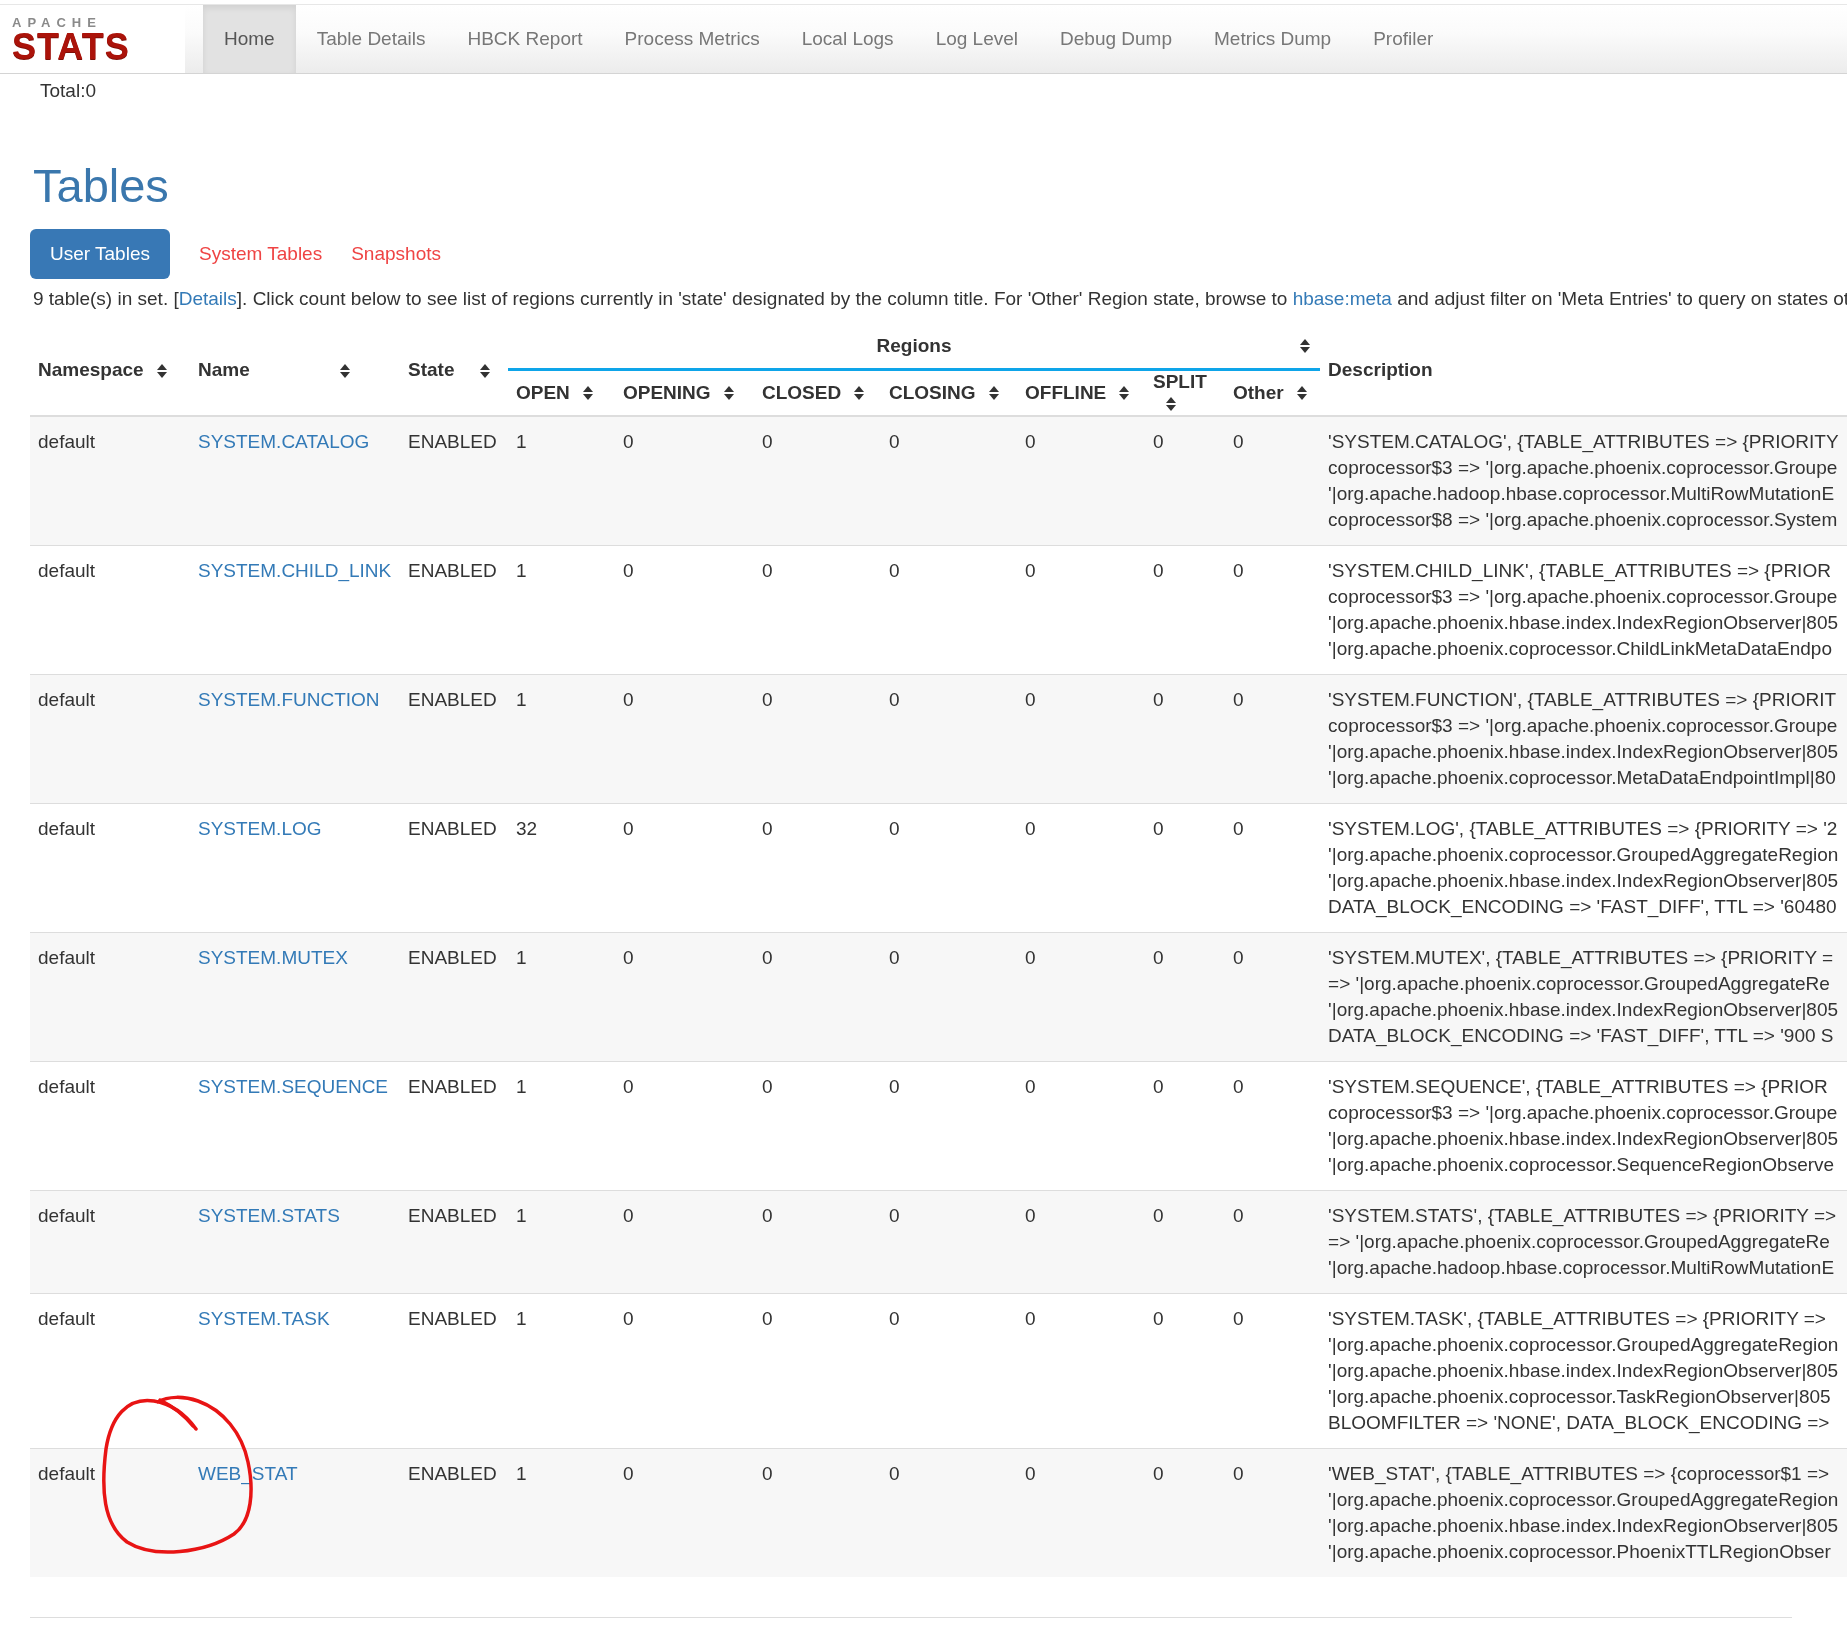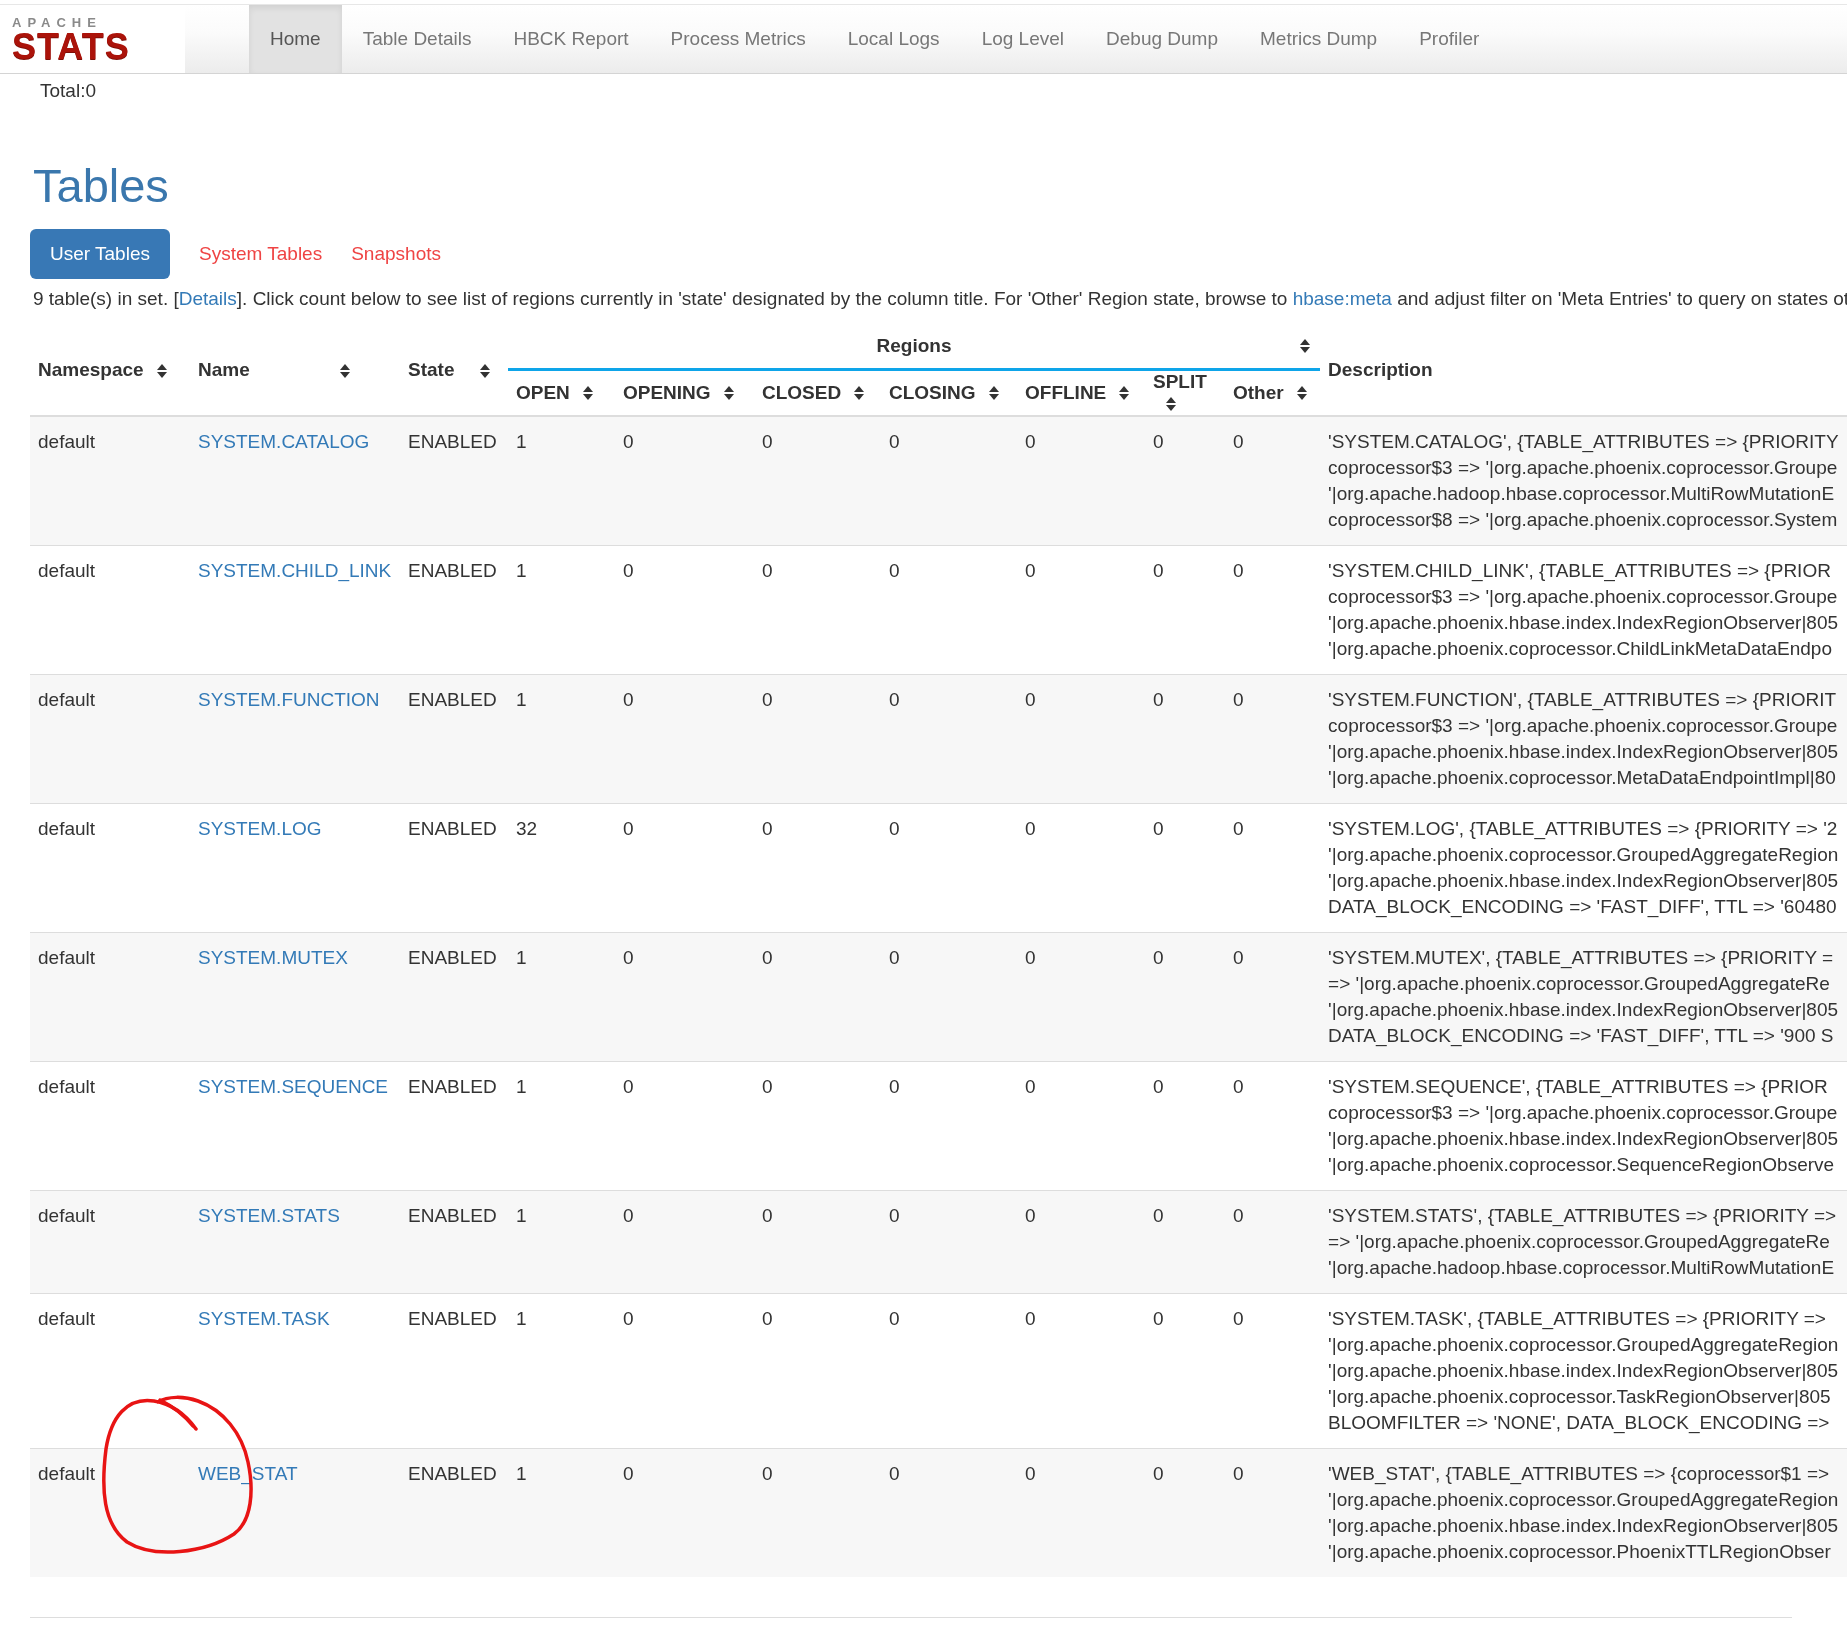--- a/index.html
+++ b/index.html
@@ -2,21 +2,21 @@
 <html><head>
 <meta charset="utf-8">
 <style>
   * { box-sizing: border-box; margin: 0; padding: 0; }
   html,body { width:1847px; height:1647px; overflow:hidden; background:#fff;
     font-family:"Liberation Sans", sans-serif; font-size:19px; color:#333; }
 
   
   .navbar { margin-top:4px; height:70px; display:flex; align-items:stretch;
     background:linear-gradient(180deg,#ffffff 0%,#fbfbfb 40%,#ececec 100%);
-    border-top:1px solid #e7e7e7; border-bottom:1px solid #d4d4d4;gap:46px; }
+    border-top:1px solid #e7e7e7; border-bottom:1px solid #d4d4d4; }
   .brand { width:185px; padding:6px 10px 4px 12px; display:flex; flex-direction:column; justify-content:center; background:#fff; }
   .brand-top { font-size:13px; font-weight:bold; letter-spacing:6px; color:#8a8a8a; }
   .brand-main { font-size:36px; font-weight:bold; letter-spacing:1px; color:#ab130a; line-height:0.95;
     text-shadow:0 1px 0 #7d0d06; }
   .nav-items { display:flex; align-items:stretch;padding-left:18px; }
   .nav-item { display:flex; align-items:center; padding:0 21px; color:#777; cursor:pointer; text-decoration:none; }
   .nav-item.active { background:#e2e2e2; color:#555; box-shadow:inset 0 3px 6px rgba(0,0,0,.08); }
 
   .total-line { margin:5px 0 0 40px; line-height:24px; }
 

